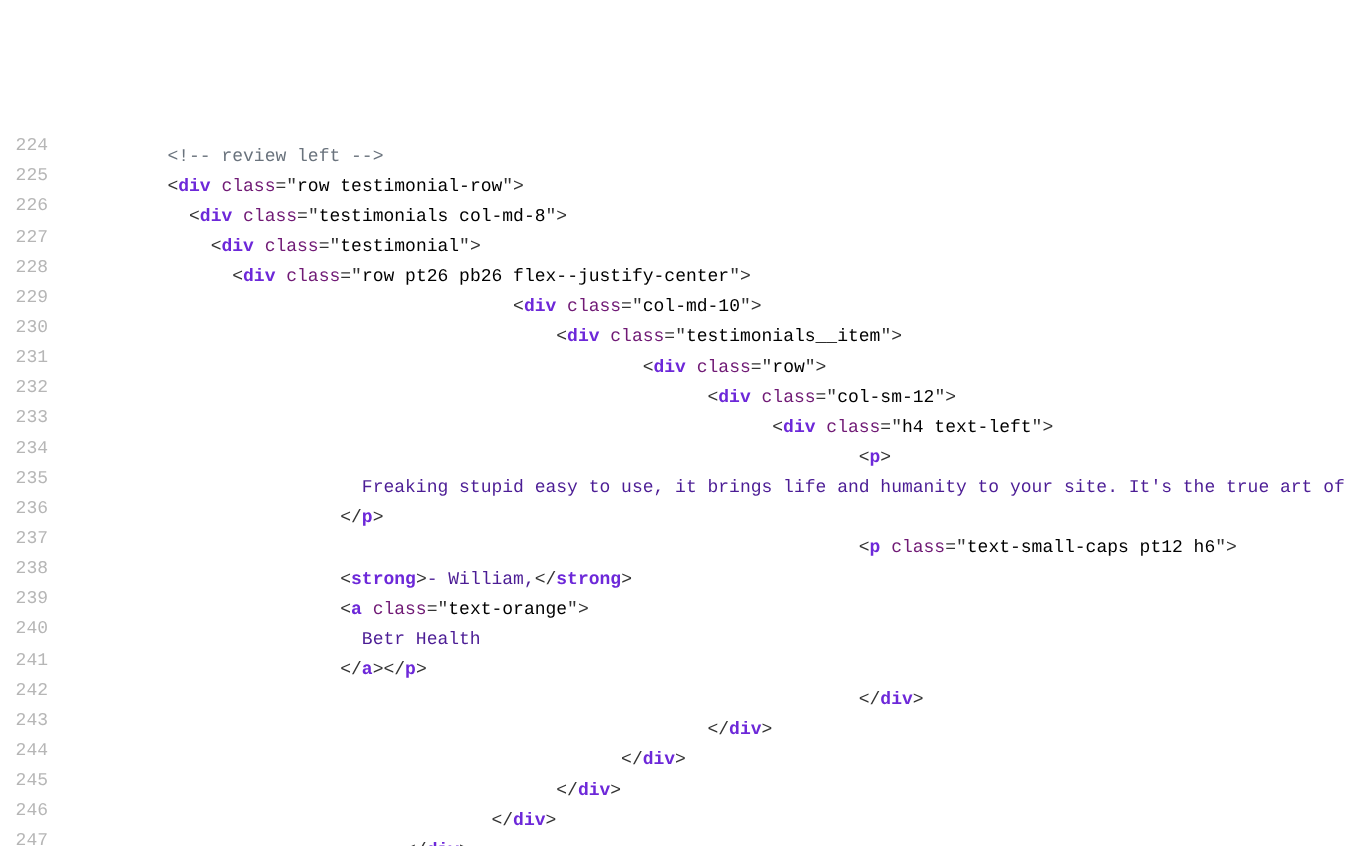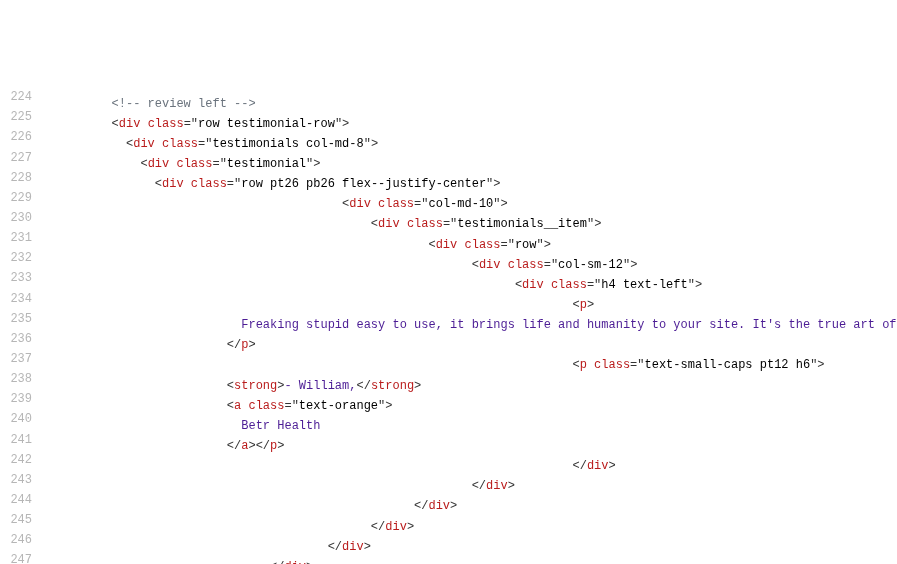--- a/index.html
+++ b/index.html
@@ -26,22 +26,22 @@
   user-select: none;
   background: #ffffff;
 }
 .gutter .ln { height: 20.15px; }
 .code {
   flex: 1;
   padding-left: 6px;
   margin-top: 13px;
 }
 .line { height: 20.15px; }
-.tag { color: #b91c1c; }
-.attr-name { color: #b91c1c; }
+.tag { color: #6d28d9; font-weight: bold; }
+.attr-name { color: #701a75; }
 .attr-val { color: #000000; }
 .punct { color: #333333; }
 .comment { color: #6a737d; }
 .text { color: #4c1d95; }
 </style>
 </head>
 <body>
 
 
 

